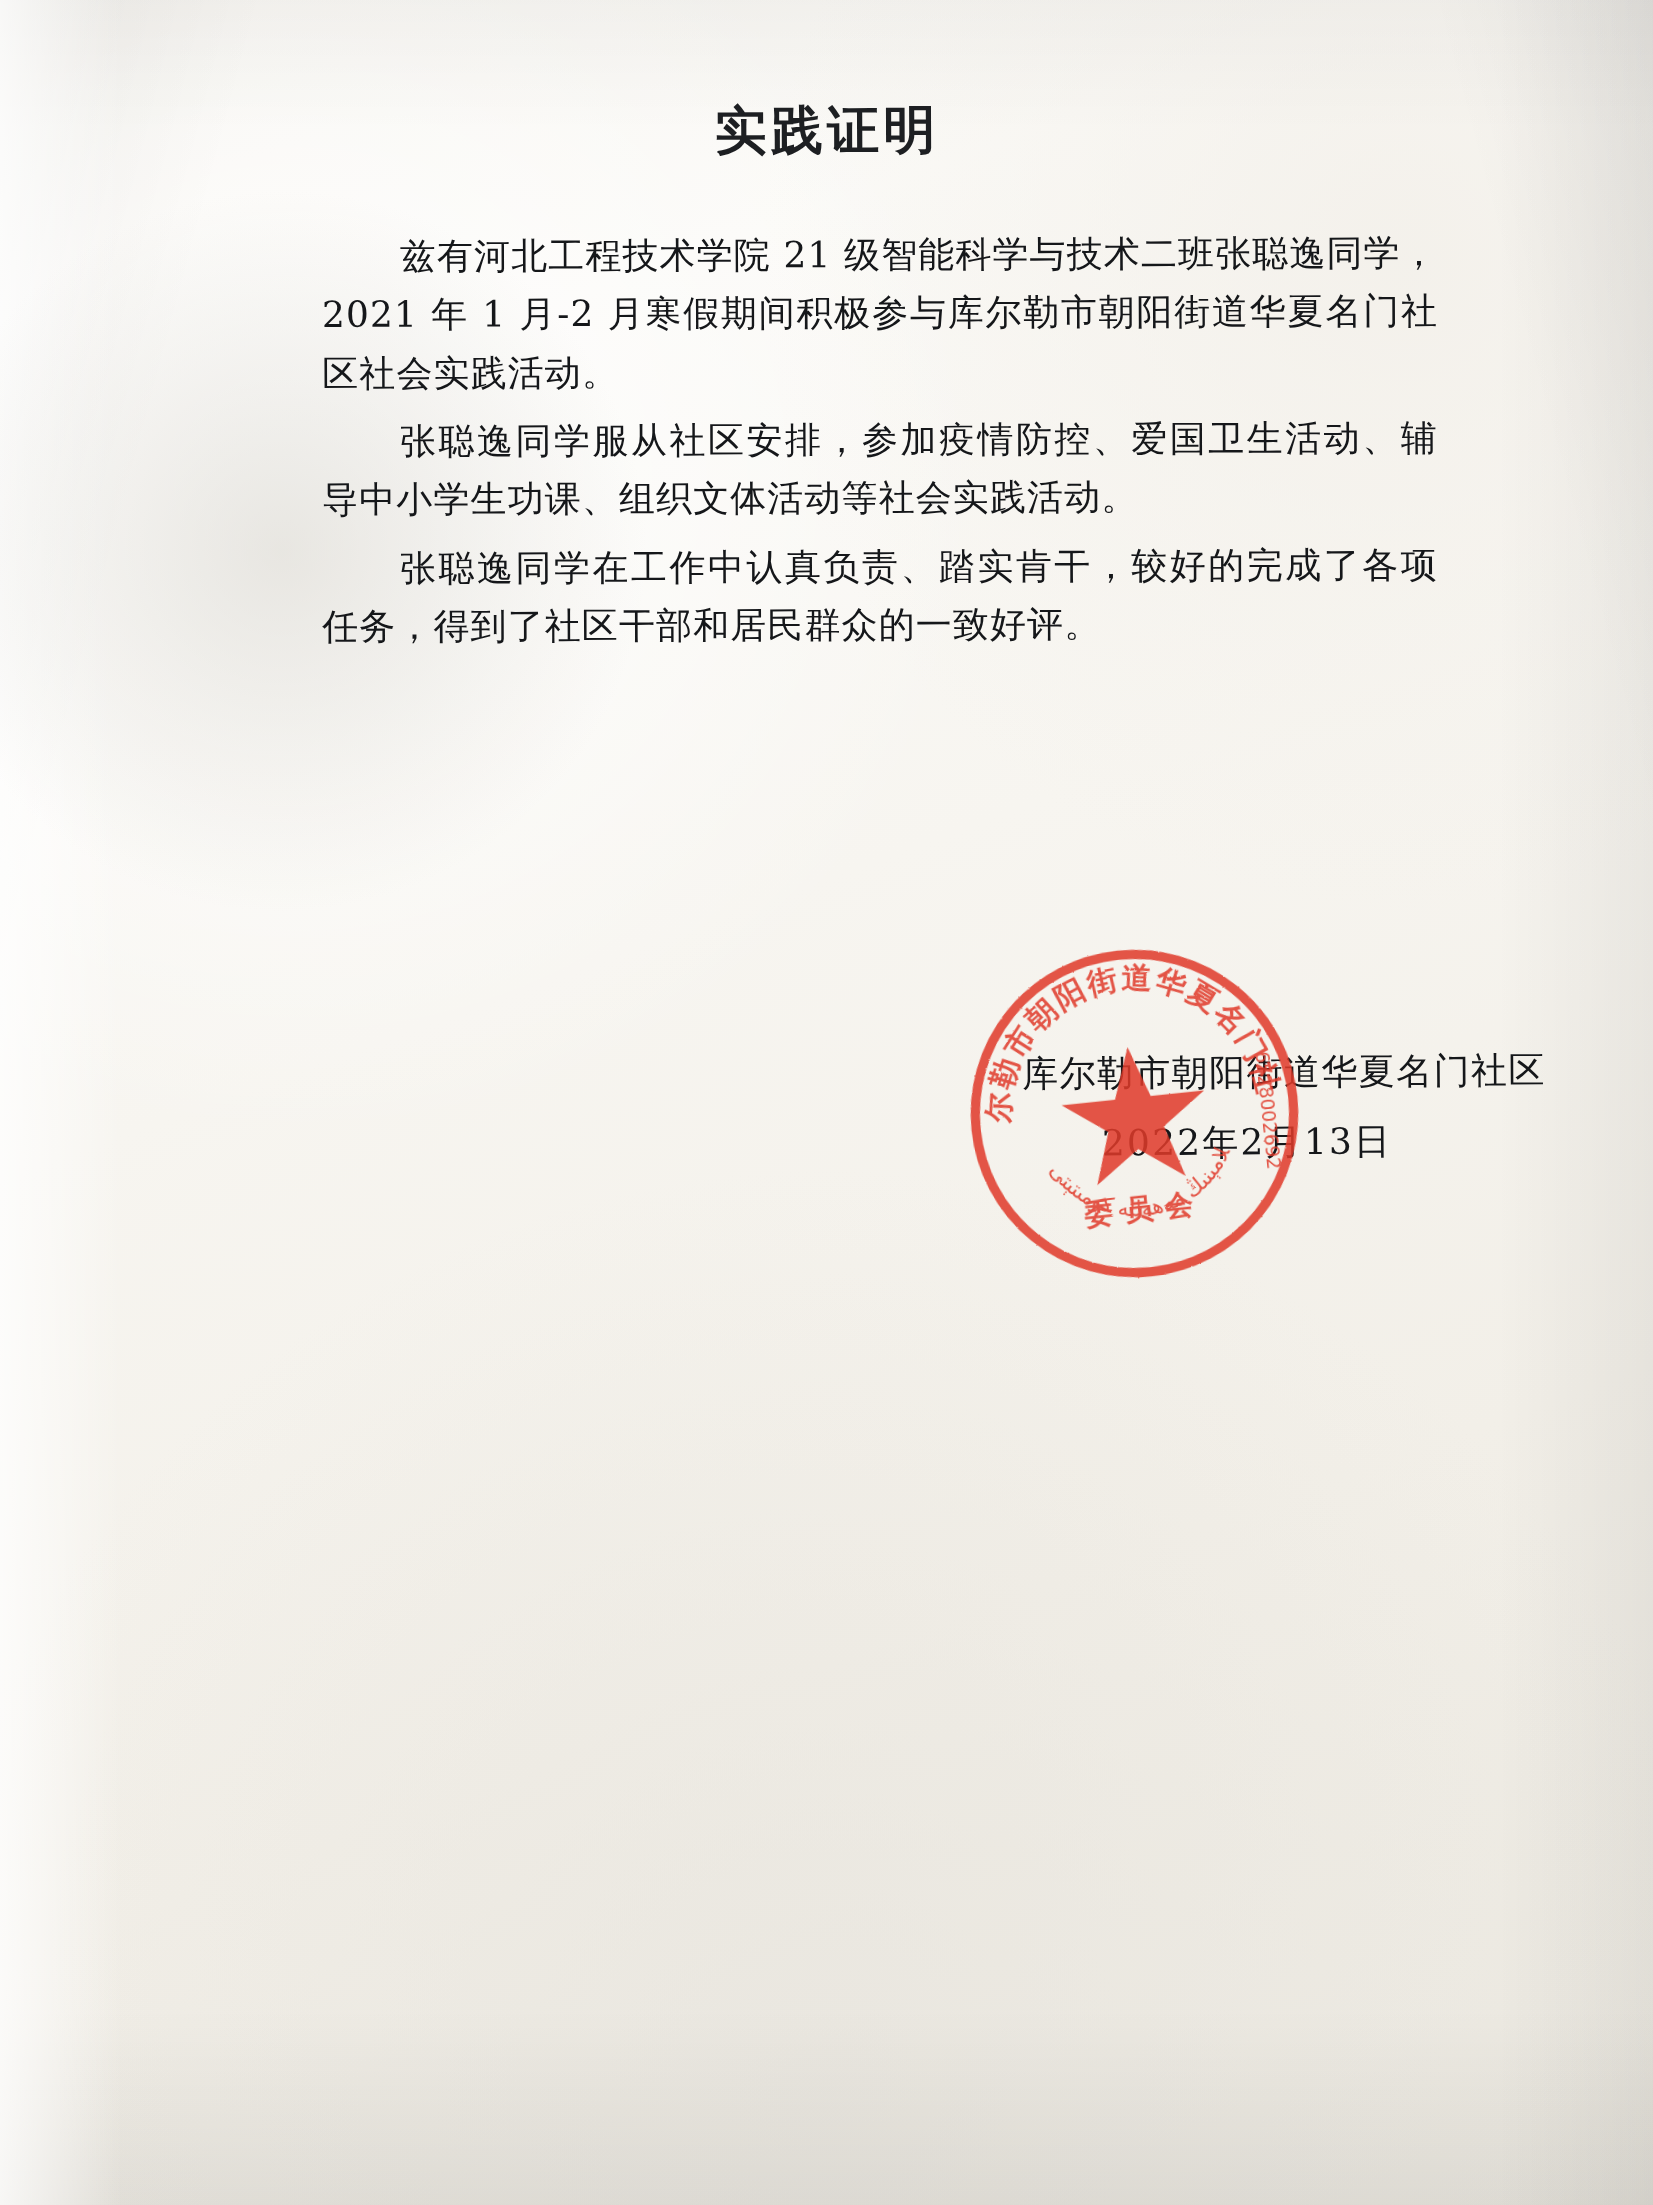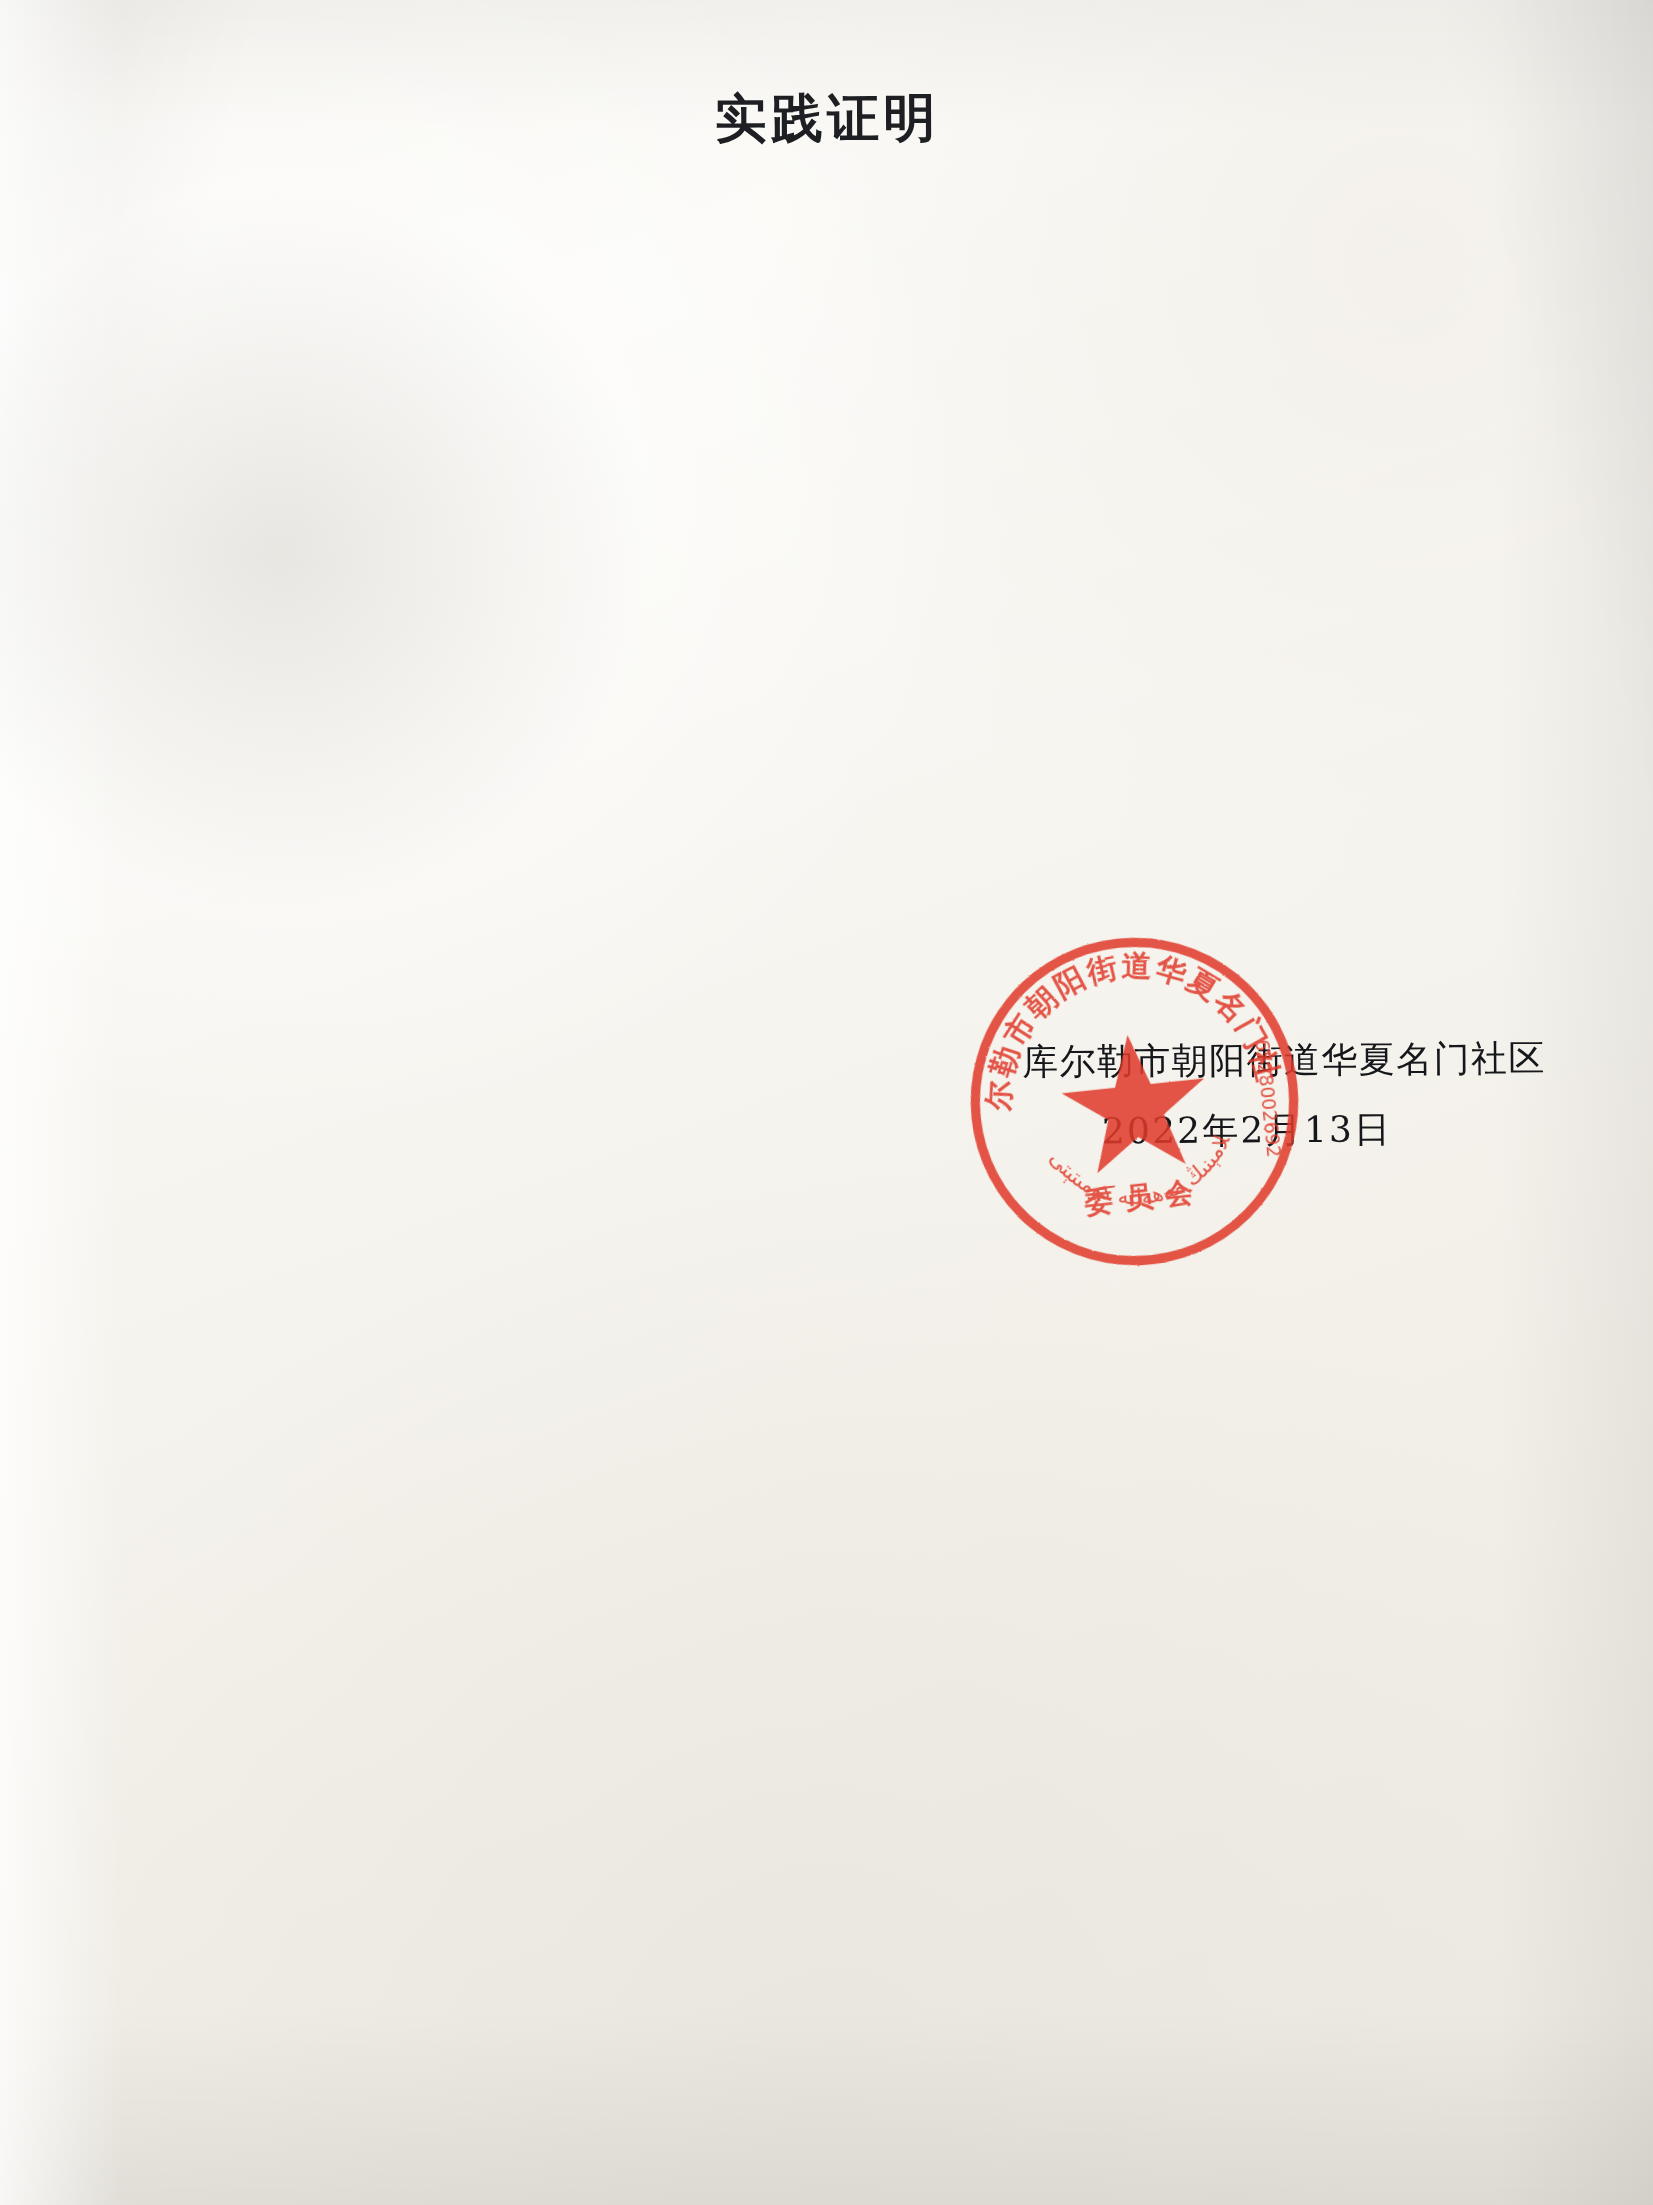--- a/index.html
+++ b/index.html
@@ -61,21 +61,21 @@
     position: absolute;
     right: 0; top: 0; bottom: 0;
     width: 158px;
     background: linear-gradient(270deg, rgba(0,0,0,0.05) 0%, rgba(0,0,0,0) 100%);
     pointer-events: none;
   }
 
   
   #doc {
     position: absolute;
-    left: 0; right: 0; top: 0;
+    left: 0; right: 0; top: 12px;
     padding: 4px;
   }
 
   .doc-title {
     margin: 0;
     padding-top: 80px;
     text-align: center;
     font-size: 52px;
     font-weight: bold;
     letter-spacing: 4.3px;
@@ -149,20 +149,25 @@
 
 <div id="paper">
   <div class="edge-light"></div>
   <div class="edge-shadow-right"></div>
 </div>
 
 <div id="doc">
 
   <h1 class="doc-title">实践证明</h1>
 
+  <div class="body-block">
+    <p class="para">兹有河北工程技术学院 21 级智能科学与技术二班张聪逸同学，2021 年 1 月-2 月寒假期间积极参与库尔勒市朝阳街道华夏名门社区社会实践活动。</p>
+    <p class="para">张聪逸同学服从社区安排，参加疫情防控、爱国卫生活动、辅导中小学生功课、组织文体活动等社会实践活动。</p>
+    <p class="para">张聪逸同学在工作中认真负责、踏实肯干，较好的完成了各项任务，得到了社区干部和居民群众的一致好评。</p>
+  </div>
 
   <div class="sign-block">
     <div class="sign-org">库尔勒市朝阳街道华夏名门社区</div>
     <div class="sign-date">2022年2月13日</div>
   </div>
 
   <div class="seal">
     <svg width="337" height="337" viewBox="0 0 470 470" xmlns="http://www.w3.org/2000/svg">
       <defs>
         <path id="sealTopArc" d="M 60,235 A 175,175 0 0 1 410,235"></path>

